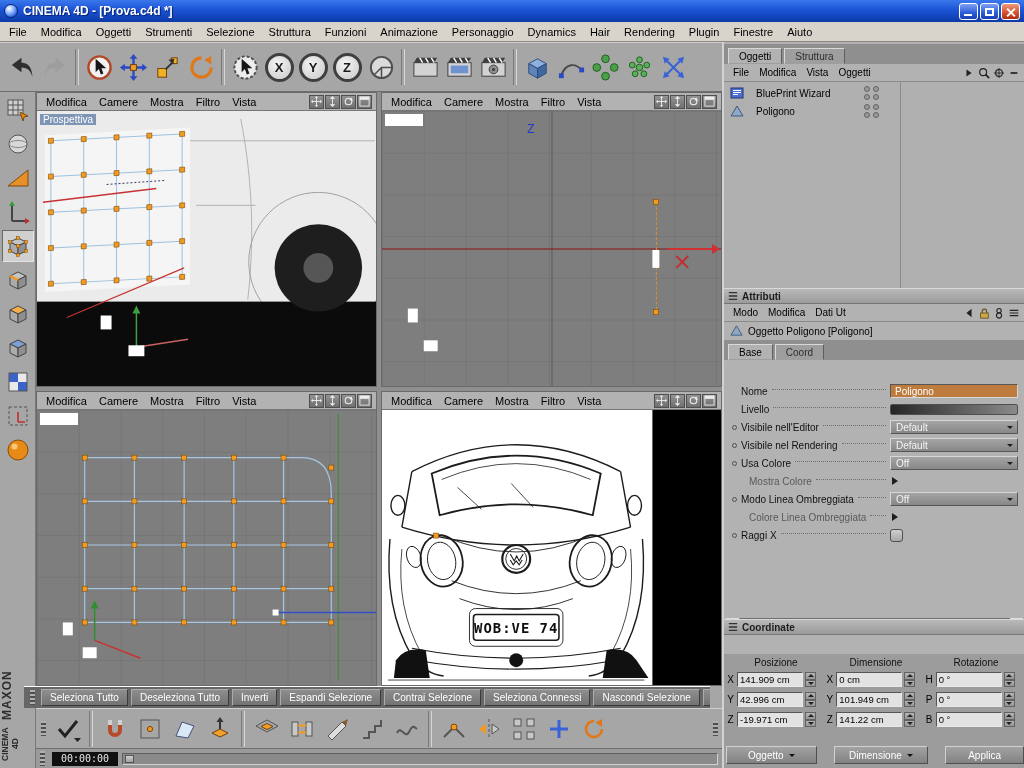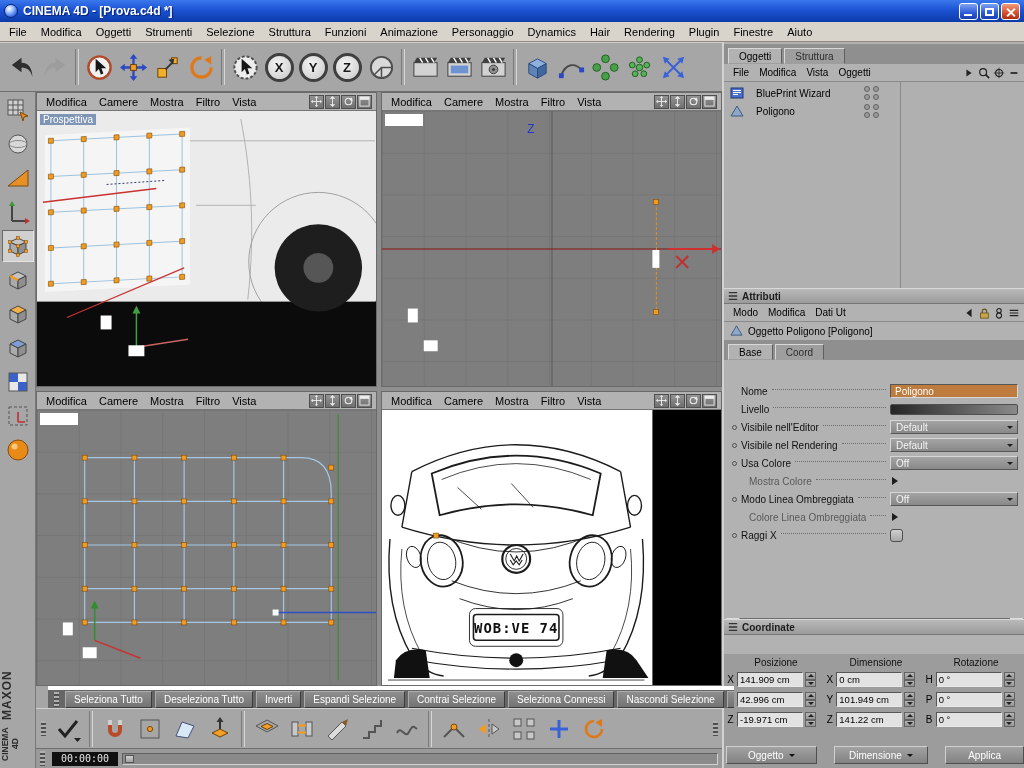--- a/index.html
+++ b/index.html
@@ -88,21 +88,21 @@
   .cfield{width:100px;display:flex;align-items:center;gap:2px}
   .caxis{width:9px;text-align:center;font-size:10px}
   .cval{width:66px;height:15px;background:#e2e2e2;border:1px solid;border-color:#565656 #e8e8e8 #e8e8e8 #565656;font-size:9.5px;padding:0 2px;display:flex;align-items:center;white-space:nowrap;overflow:hidden}
   .spin{width:11px;height:15px;display:flex;flex-direction:column}
   .spin span{flex:1;background:linear-gradient(#b4b4b4,#949494);border:1px solid #636363;display:flex;align-items:center;justify-content:center}
   .spin .up::after{content:"";border:3px solid transparent;border-bottom-color:#222;margin-top:-3px}
   .spin .dn::after{content:"";border:3px solid transparent;border-top-color:#222;margin-bottom:-3px}
   .cbtn{height:18px;background:linear-gradient(#a2a2a2,#828282);border:1px solid;border-color:#d0d0d0 #4f4f4f #4f4f4f #d0d0d0;color:#fff;font-size:10px;display:flex;align-items:center;justify-content:center;gap:5px}
   .cbtn .dda{border:3.5px solid transparent;border-top-color:#111;margin-top:3px}
   
-  #selbar{left:48px;top:686px;width:686px;height:22px;background:#666;border-top:4px solid #ffffff;display:flex;align-items:center;padding-left:6px;gap:3px;overflow:hidden}
+  #selbar{left:24px;top:686px;width:686px;height:22px;background:#666;border-top:1px solid #ffffff;display:flex;align-items:center;padding-left:6px;gap:3px;overflow:hidden}
   .selbtn{height:17px;padding:0 8px;background:linear-gradient(#8e8e8e,#737373);border:1px solid;border-color:#ababab #3a3a3a #3a3a3a #ababab;color:#fff;font-size:10px;display:flex;align-items:center;white-space:nowrap;flex:0 0 auto}
   .grip{width:5px;height:15px;background:repeating-linear-gradient(180deg,#b0b0b0 0 2px,#4f4f4f 2px 4px);margin-right:3px;flex:0 0 auto}
   
   #btoolbar{left:36px;top:708px;width:686px;height:40px;background:#a6a6a6;border-top:1px solid #d0d0d0;display:flex;align-items:center;padding-left:5px;gap:2px;overflow:hidden}
   .btool{width:33px;height:33px;display:flex;align-items:center;justify-content:center;flex:0 0 auto}
   .btool svg{width:26px;height:26px}
   
   #statusbar{left:36px;top:748px;width:686px;height:20px;background:#9a9a9a;border-top:1px solid #6f6f6f;display:flex;align-items:center;gap:4px;padding:0 4px}
   .timecode{width:66px;height:14px;background:#101010;color:#e8e8e8;font-family:"DejaVu Sans Mono",monospace;font-size:10px;display:flex;align-items:center;justify-content:center;flex:0 0 auto}
   .ttrack{flex:1;height:12px;background:#8a8a8a;border:1px solid;border-color:#5f5f5f #d0d0d0 #d0d0d0 #5f5f5f;position:relative}

